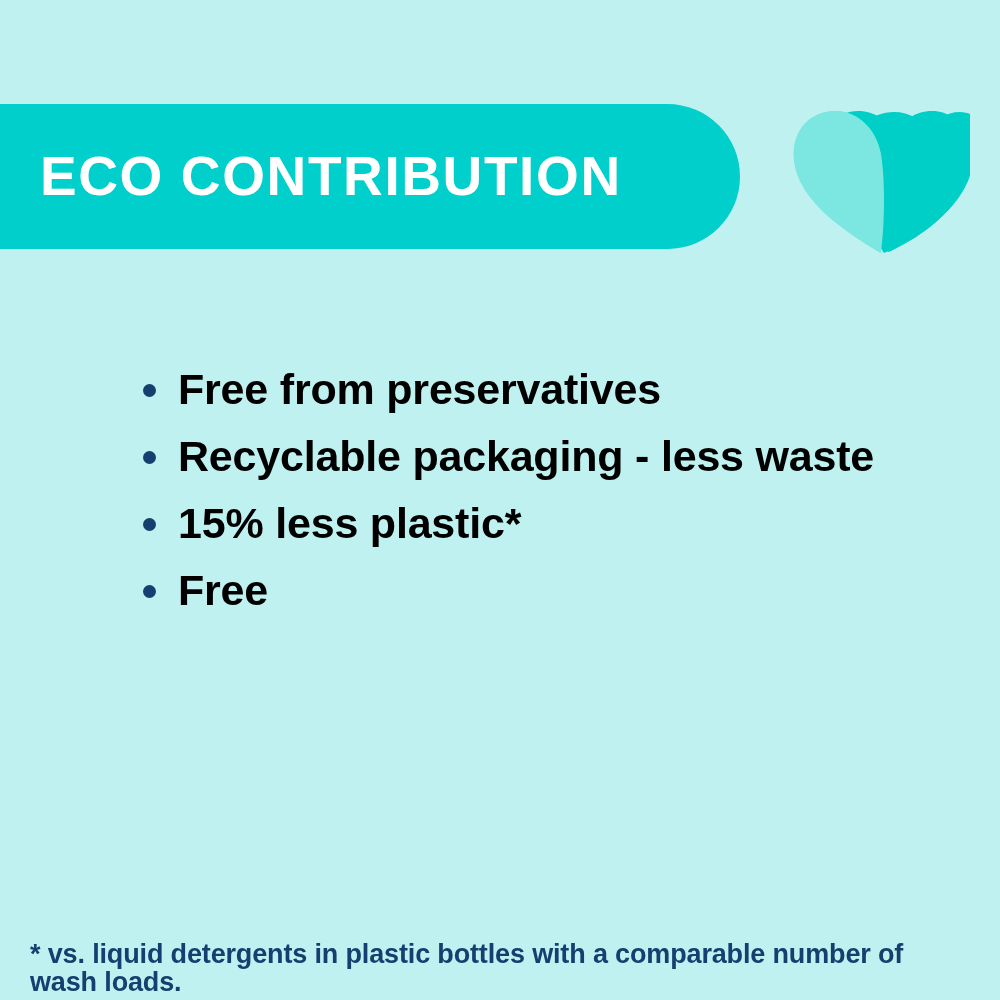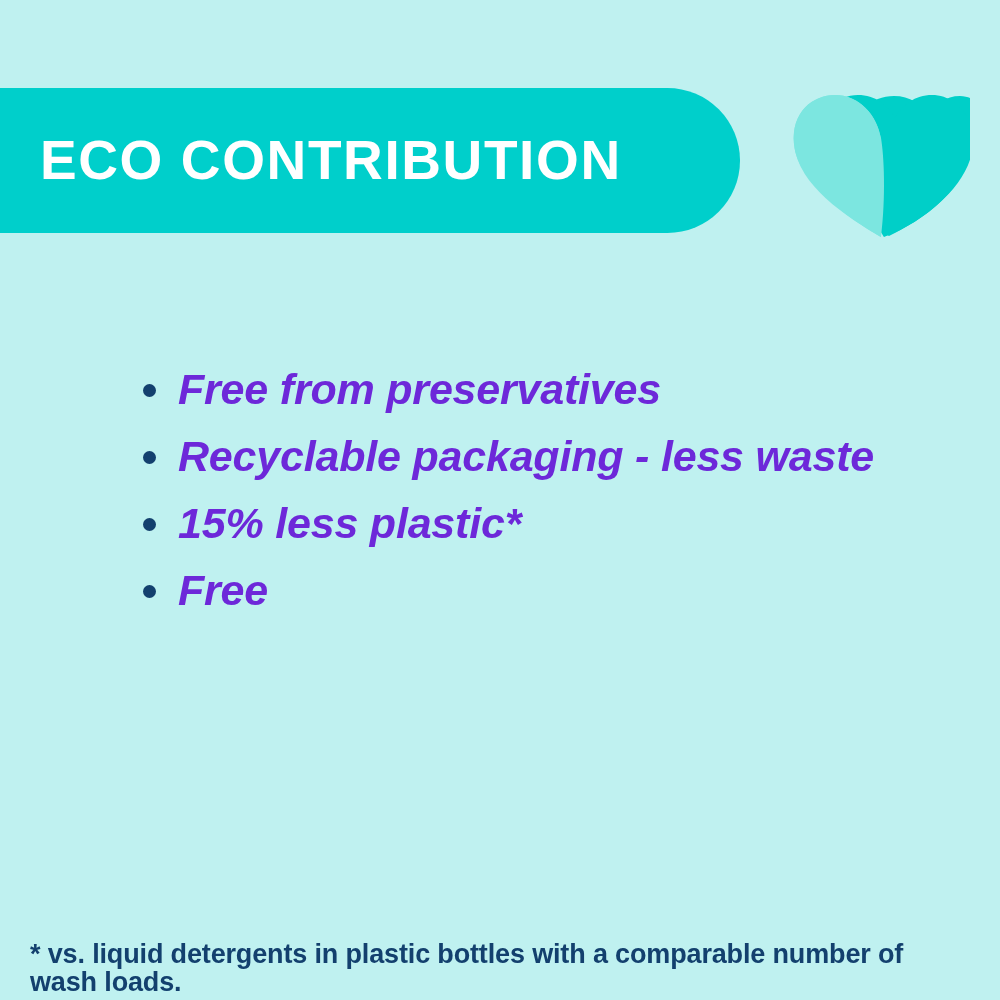--- a/index.html
+++ b/index.html
@@ -18,21 +18,21 @@
     width: 1000px;
     height: 1000px;
     background: #bff1f0;
     overflow: hidden;
   }
 
   
   .header-row {
     position: absolute;
     left: 0;
-    top: 88px;
+    top: 104px;
     width: 1000px;
     height: 148px;
   }
 
   .title-banner {
     position: absolute;
     left: 0;
     top: 0;
     width: 740px;
     height: 145px;
@@ -77,27 +77,26 @@
     top: 356px;
     width: 760px;
     list-style: none;
     margin: 0;
     padding: 0;
   }
 
   .benefit-item {
     position: relative;
     padding-left: 38px;
-    color: #6d28d9;
+    color: #000000;
     font-size: 43px;
     font-weight: bold;
     line-height: 67px;
     letter-spacing: -0.2px;
     font-family: "Liberation Sans", sans-serif;
-    font-style: italic;
   }
 
   .benefit-item .dot {
     position: absolute;
     left: 3px;
     top: 28px;
     width: 13px;
     height: 13px;
     border-radius: 50%;
     background: #13406e;

